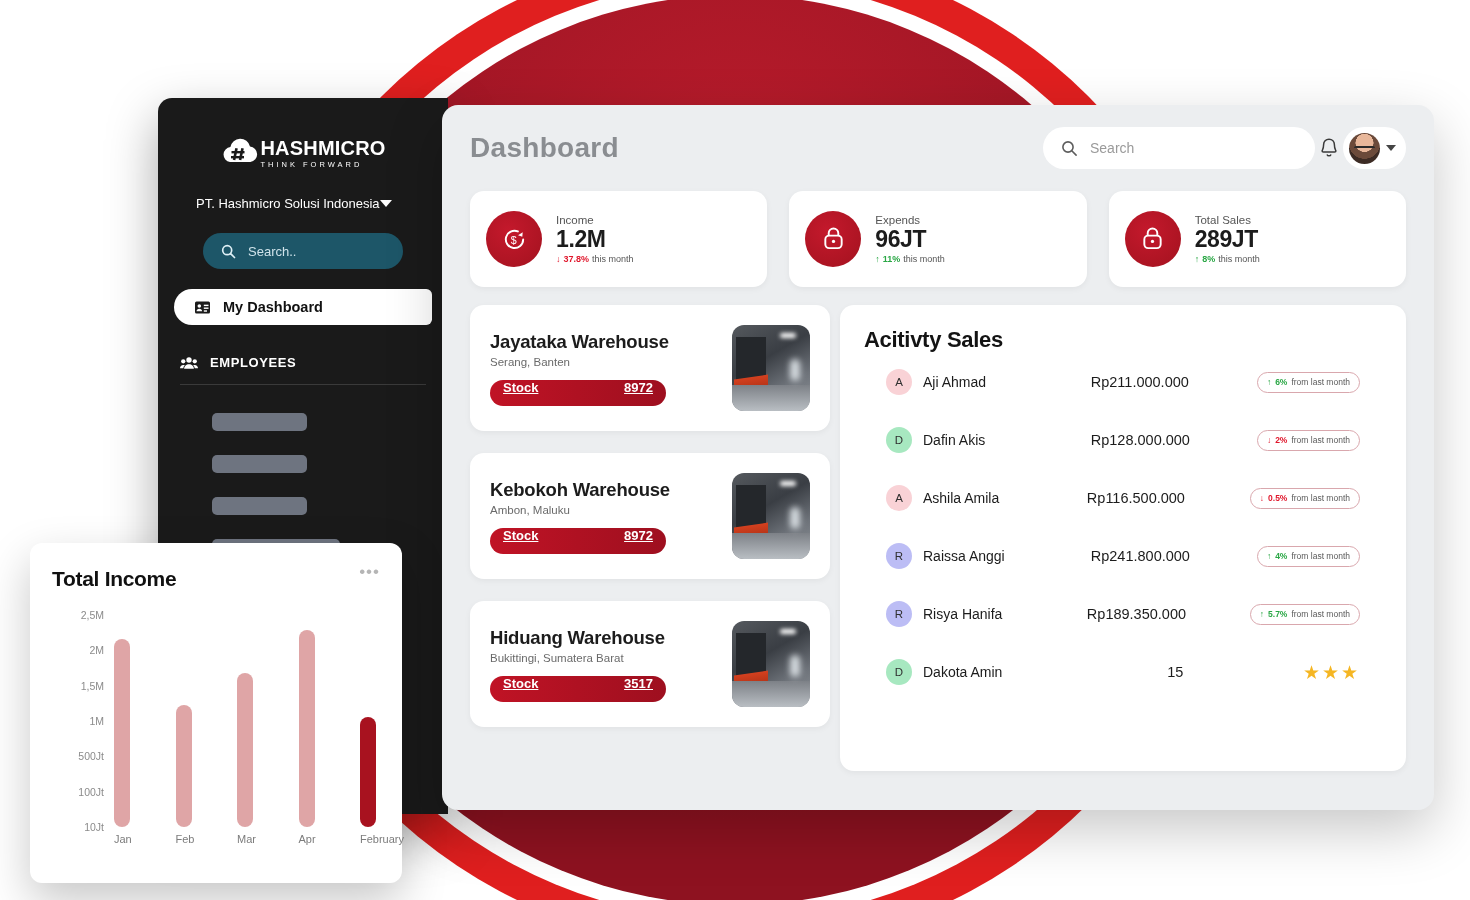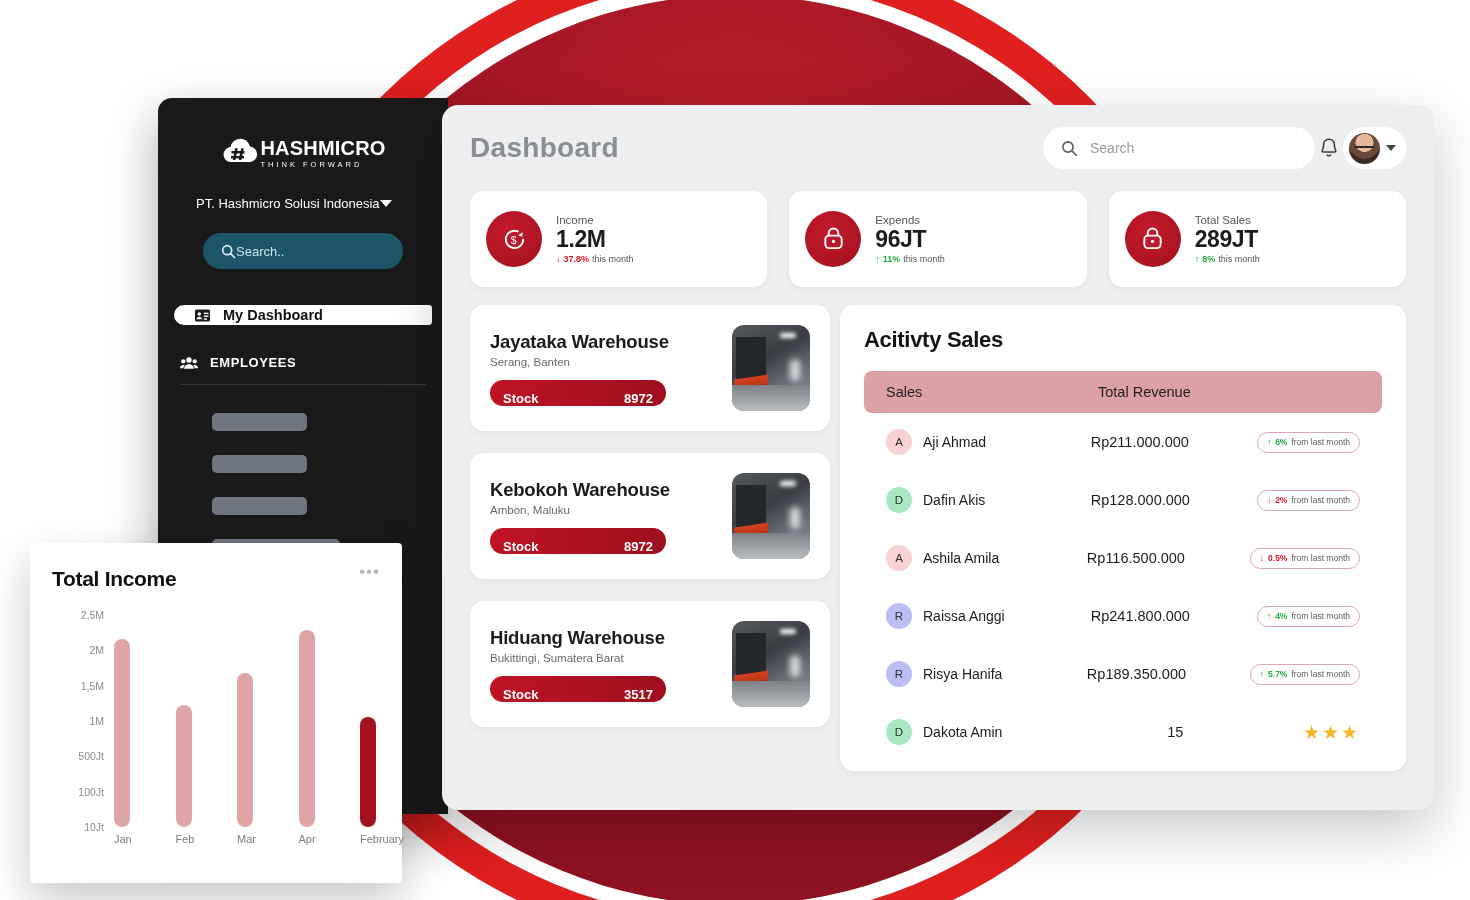--- a/index.html
+++ b/index.html
@@ -42,26 +42,26 @@
   }
   .company-name { color:#fff; font-size:13px; }
   .caret-down {
     width:0;height:0;border-left:6px solid transparent;
     border-right:6px solid transparent;border-top:7px solid #fff;
   }
 
   .side-search {
     margin:22px auto 0; width:200px; height:36px;
     background:#1d5668; border-radius:18px;
-    display:flex; align-items:center; padding:0 18px;
+    display:flex; align-items:center; gap:12px; padding:0 18px;
   }
   .side-search .ph { color:#cfe3ea; font-size:13px; }
 
   .nav-active {
-    margin:36px 0 0 16px; width:258px; height:20px;
+    margin:20px 0 0 16px; width:258px; height:36px;
     background:#fff; border-radius:19px 6px 6px 19px;
     display:flex; align-items:center; gap:12px; padding-left:20px;
   }
   .nav-active span.lbl { color:#111; font-size:14.5px; font-weight:600; }
 
   .section-head {
     margin:30px 0 0 22px; display:flex; align-items:center; gap:12px;
     width:246px; padding-bottom:14px; border-bottom:1px solid #3a3a3a;
   }
   .section-head .lbl { color:#fff; font-size:13px; font-weight:700; letter-spacing:.6px; }
@@ -132,22 +132,22 @@
     background:#fff; border-radius:14px; height:126px;
     display:flex; align-items:center; padding:0 20px;
     box-shadow:0 2px 6px rgba(0,0,0,.05);
   }
   .wh-left { flex:1; }
   .wh-name { font-size:18.5px; font-weight:700; color:#1c1c1c; letter-spacing:-.2px; }
   .wh-loc { font-size:11.5px; color:#6a6a6a; margin-top:3px; }
   .stock-pill {
     margin-top:12px; width:176px; height:26px; border-radius:13px;
     background:linear-gradient(90deg,#c01325,#9e0f1f);
-    display:flex; align-items:flex-end; justify-content:space-between;
-    padding:0 13px; color:#fff;
+    display:flex; align-items:flex-start; justify-content:space-between;
+    padding:0 13px; color:#fff;text-decoration:underline;
   }
   .stock-pill .k { font-size:13px; font-weight:700; }
   .stock-pill .v { font-size:13px; font-weight:700; }
   .wh-thumb {
     width:78px;height:86px;border-radius:12px;flex:0 0 78px;overflow:hidden;position:relative;
     background:linear-gradient(150deg,#55595e 0%,#3a3e44 40%,#6e737a 70%,#8e9399 100%);
   }
   .wh-thumb .floor{position:absolute;left:0;bottom:0;width:100%;height:30%;
     background:linear-gradient(180deg,#7d8187,#b9bec3);}
   .wh-thumb .crate{position:absolute;left:2px;bottom:14px;width:34px;height:20px;
@@ -184,21 +184,21 @@
     border:1px solid #d9a7ad; border-radius:11px; height:21px;
     display:inline-flex; align-items:center; gap:4px; padding:0 9px;
     font-size:8.5px; color:#5a5a5a; white-space:nowrap;
   }
   .badge b { font-size:8.5px; }
   .stars { color:#f5b623; font-size:19px; letter-spacing:2px; margin-left:44px; }
 
   
   #income-card {
     position:absolute; left:30px; top:543px; width:372px; height:340px;
-    background:#fff; border-radius:4px; z-index:6;
+    background:#fff; border-radius:12px; z-index:6;
     box-shadow:0 18px 45px rgba(0,0,0,.22);
     padding:24px 22px 0 22px;
   }
   .inc-head { display:flex; align-items:flex-start; }
   .inc-title { font-size:21px; font-weight:700; color:#111; letter-spacing:-.3px; }
   .dots { margin-left:auto; color:#b5b5b5; font-size:17px; letter-spacing:1px; line-height:.6;}
   .plot { position:relative; margin-top:24px; height:212px; }
   .ytick { position:absolute; right:calc(100% - 52px); font-size:10.5px; color:#8b8b8b;
       transform:translateY(-50%); white-space:nowrap; text-align:right; }
   .bars { position:absolute; left:62px; right:4px; bottom:0; top:0; display:flex;
@@ -423,24 +423,20 @@
             <span class="floor"></span>
             <span class="lamp"></span>
             <span class="lamp2"></span>
         </div>
       </div>
     </div>
 
     <div class="act-card">
       <div class="act-title">Acitivty Sales</div>
 
-      <div class="act-head">
-        <span class="c1">Sales</span>
-        <span class="c2">Total Revenue</span>
-      </div>
 
       <div class="act-row">
         <span class="c1">
           <span class="ava" style="background:#f9d2d6">A</span>
           <span class="nm">Aji Ahmad</span>
         </span>
         <span class="rev">Rp211.000.000</span>
         <span class="badge">
           <span class="up">↑</span>
           <b class="up">6%</b>

